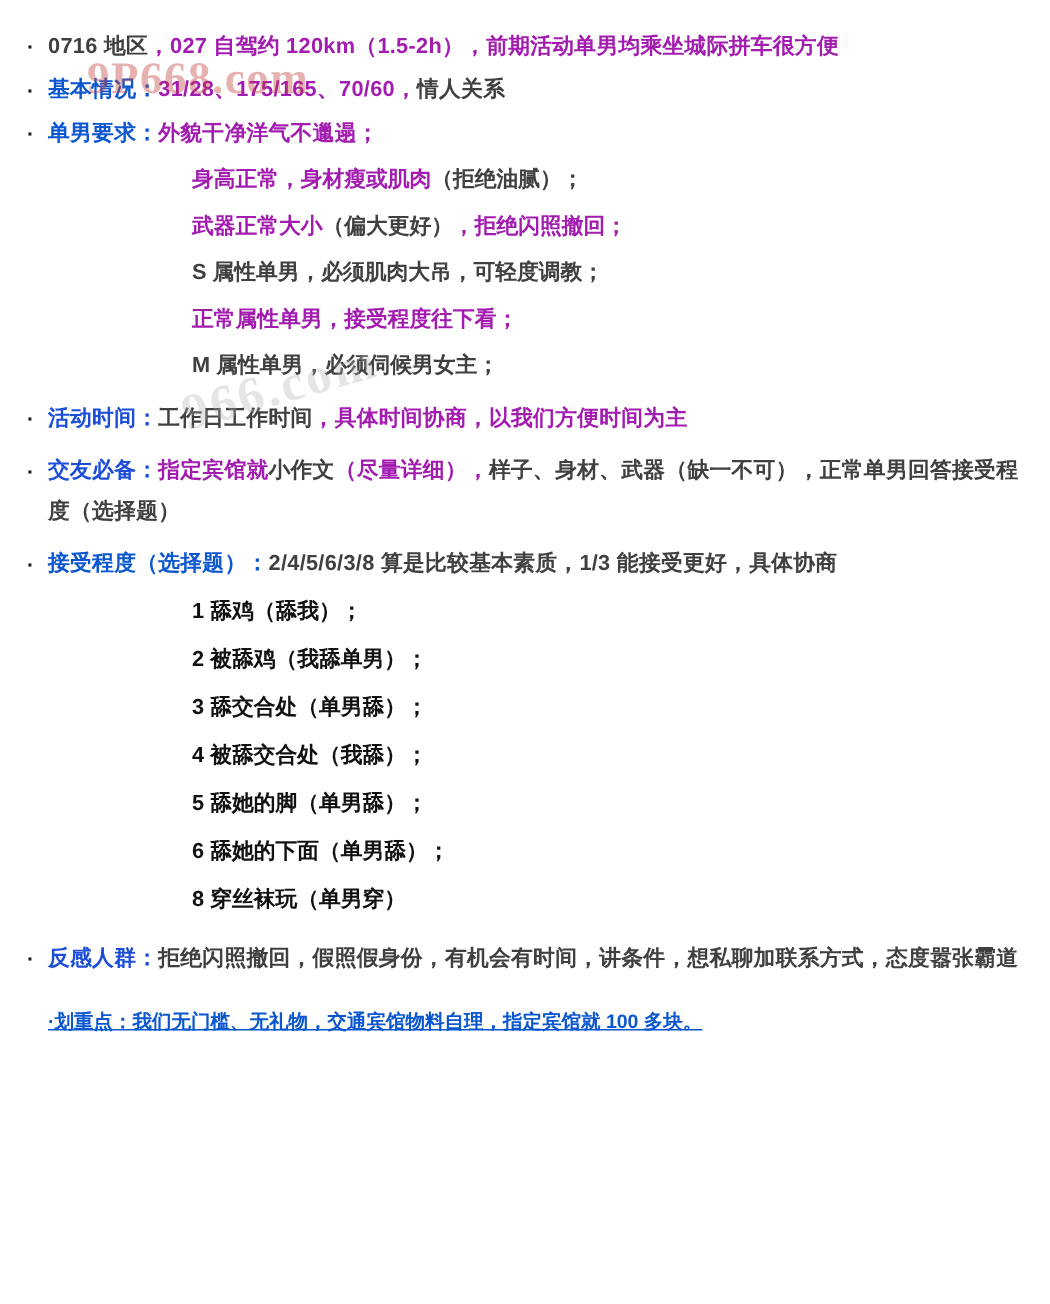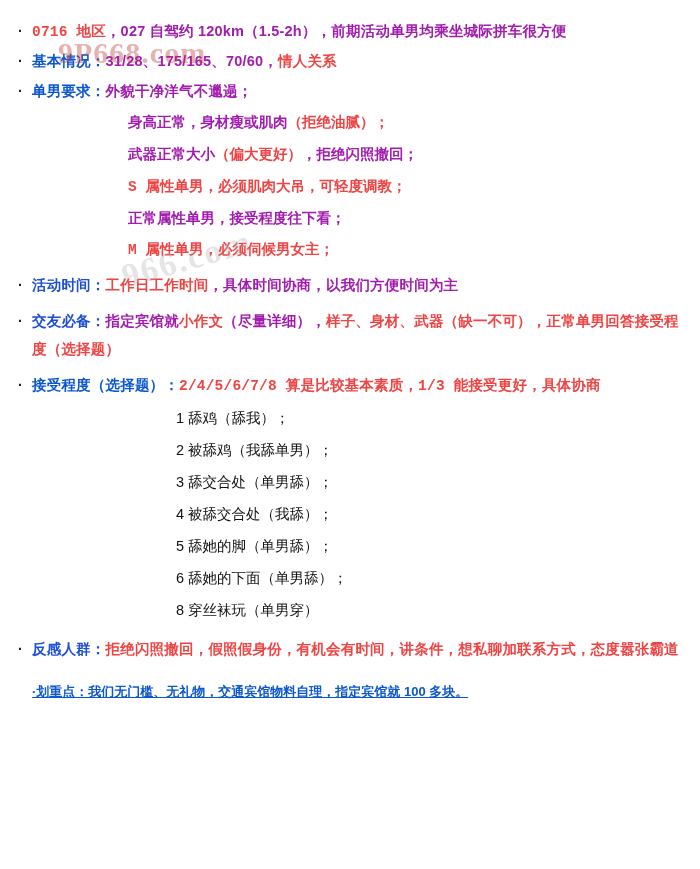--- a/index.html
+++ b/index.html
@@ -78,39 +78,38 @@
     font-weight: bold;
     letter-spacing: 0.2px;
   }
   .sub {
     margin-left: 110px;
     font-size: 14.5px;
     line-height: 31px;
     color: #111;
     font-weight: bold;
   }
-  .red { color: #ef4444; font-family: Liberation Mono, monospace; }
+  .red { color: #404040; }
   .black { color: #a21caf; }
   .lbl-blue {
     color: #0b57d0;
     font-weight: bold;
   }
   .lbl-teal {
     color: #1d4ed8;
     font-weight: bold;
   }
   .numlist {
     margin-left: 110px;
   }
   .numitem {
     font-size: 14.5px;
     line-height: 32px;
     color: #111;
-    font-weight: normal;
-    margin-left: 48px;
+    font-weight: bold;
   }
   .last-note {
     margin-top: 6px;
     font-size: 13px;
     line-height: 27px;
     color: #0b57d0;
     font-weight: bold;
     text-decoration: underline;
     display: inline-block;
   }
@@ -189,21 +188,21 @@
       <div class="line">
         <span class="lbl-teal">交友必备：</span><span class="black">指定宾馆就</span><span class="red">小作文</span><span class="black">（尽量详细），</span><span class="red">样子、身材、武器（缺一不可），正常单男回答接受程度（选择题）</span>
       </div>
     </div>
 
     <div class="spacer-sm"></div>
 
     <div class="row">
       <div class="bullet">·</div>
       <div class="line">
-        <span class="lbl-blue">接受程度（选择题）：</span><span class="red">2/4/5/6/7/8 算是比较基本素质，1/3 能接受更好，具体协商</span>
+        <span class="lbl-blue">接受程度（选择题）：</span><span class="red">2/4/5/6/3/8 算是比较基本素质，1/3 能接受更好，具体协商</span>
       </div>
     </div>
 
     <div class="numlist">
       <div class="numitem">1 舔鸡（舔我）；</div>
       <div class="numitem">2 被舔鸡（我舔单男）；</div>
       <div class="numitem">3 舔交合处（单男舔）；</div>
       <div class="numitem">4 被舔交合处（我舔）；</div>
       <div class="numitem">5 舔她的脚（单男舔）；</div>
       <div class="numitem">6 舔她的下面（单男舔）；</div>

